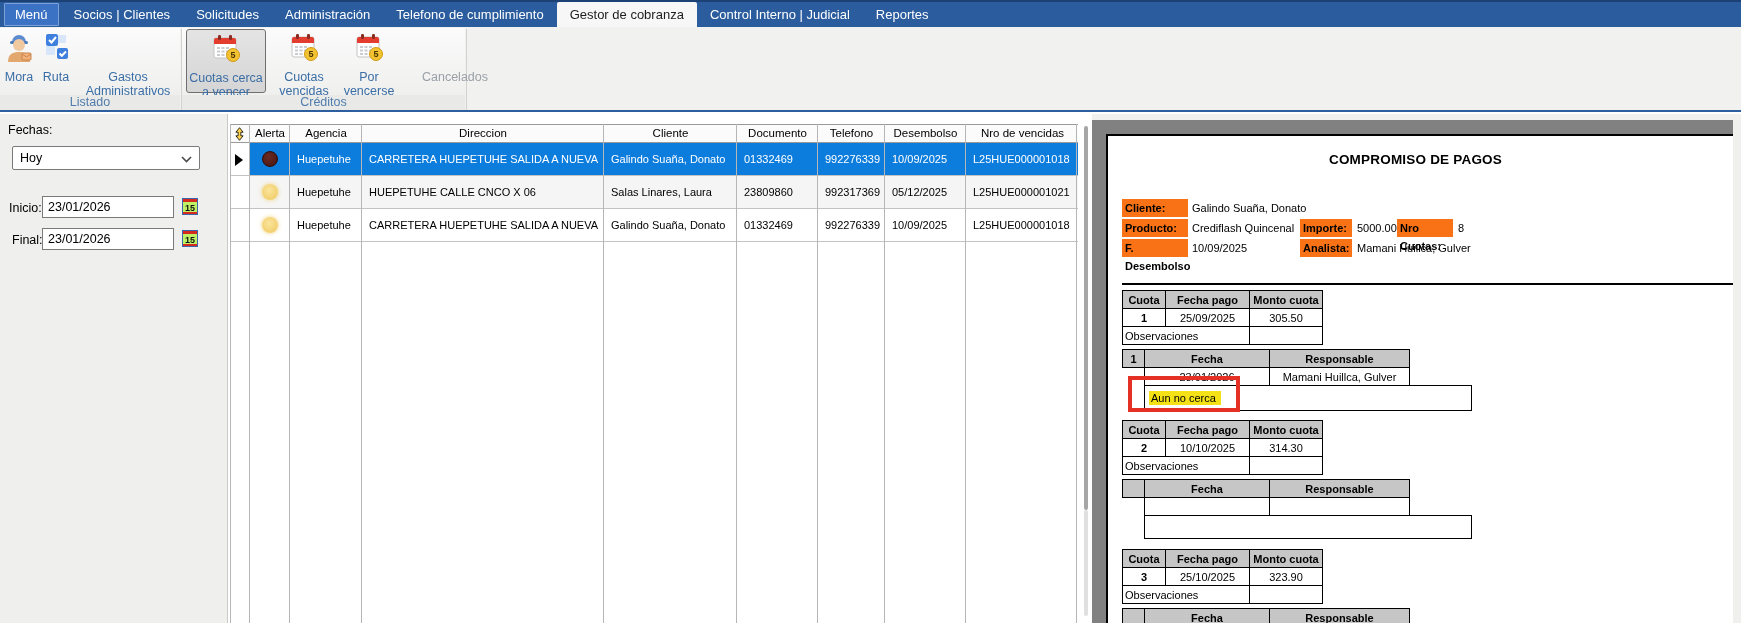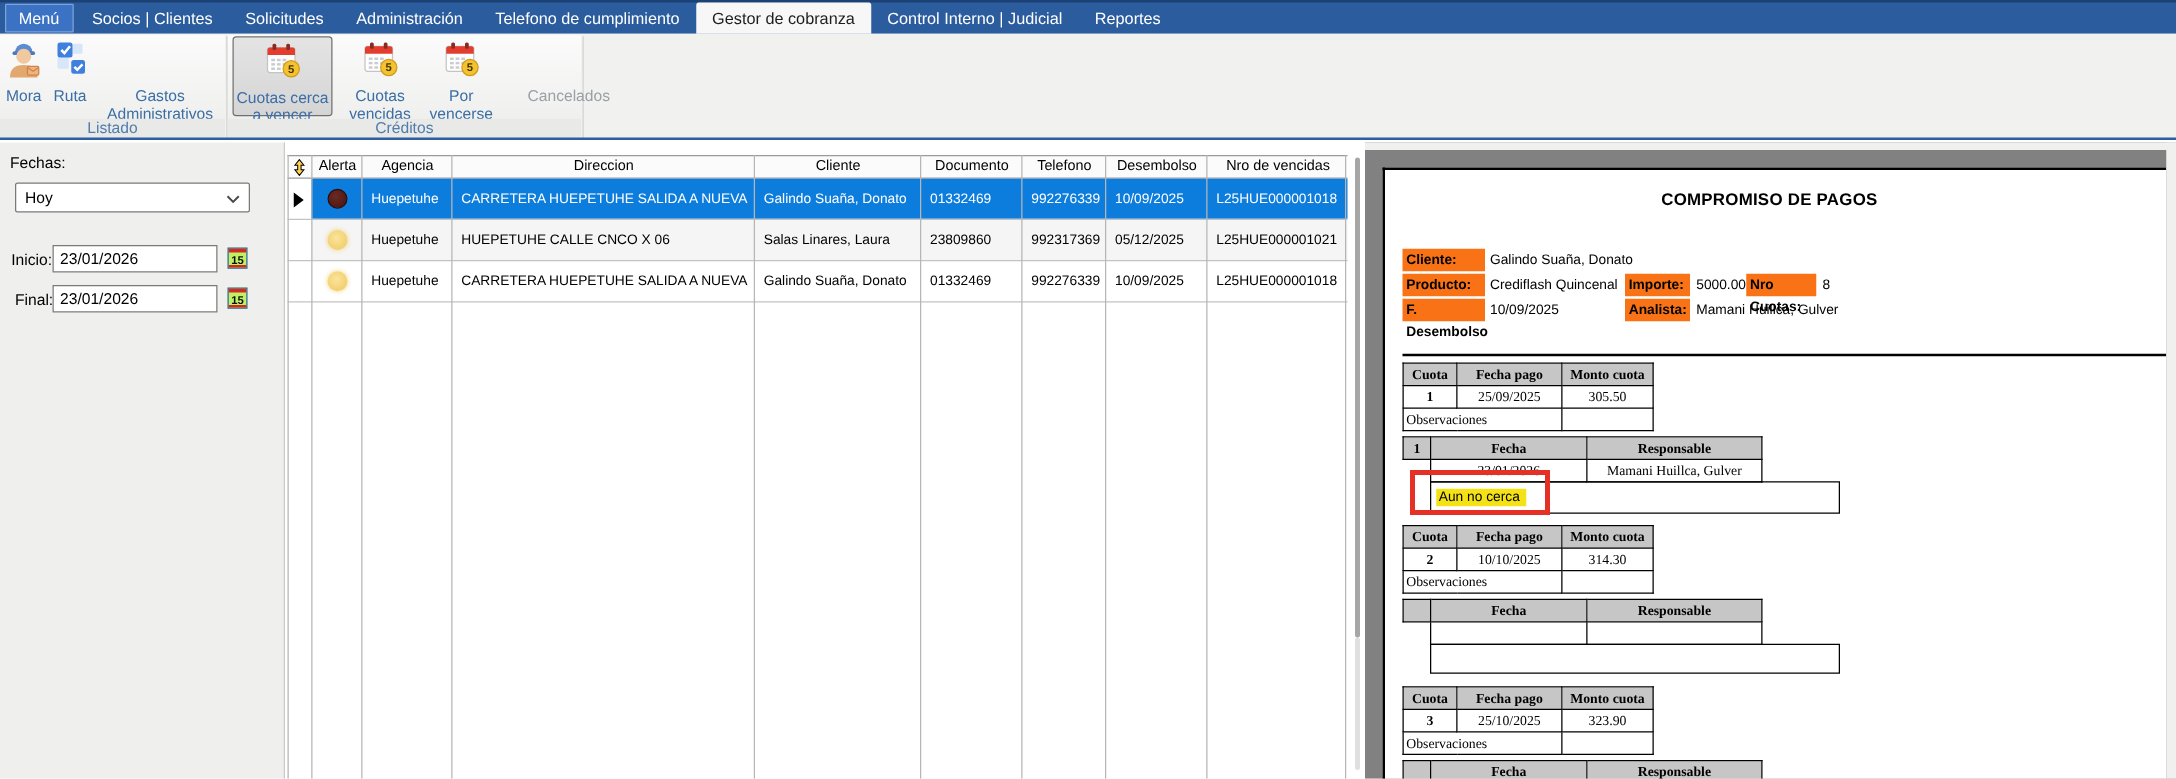--- a/index.html
+++ b/index.html
@@ -66,21 +66,21 @@
   
   .preview { position:absolute; left:1092px; top:114px; width:649px; height:509px; background:#818181; }
   .preview .topstrip { position:absolute; left:0; top:0; width:649px; height:6px; background:#f0f0ef; }
   .preview .rightstrip { position:absolute; right:0; top:0; width:8px; height:509px; background:#f0f0ef; }
   .page { position:absolute; left:14px; top:20px; width:627px; height:489px; background:#fff;
     border-top:2px solid #000; border-left:2px solid #000; overflow:hidden; font-size:11px; color:#000; }
   .doc-title { position:absolute; left:0; right:10px; top:16px; text-align:center; font-weight:bold; font-size:13.5px; letter-spacing:.2px; }
   .fld-lab { position:absolute; background:#f97316; font-weight:bold; height:18px; line-height:18px; padding-left:3px; }
   .fld-val { position:absolute; height:18px; line-height:18px; white-space:nowrap; }
   .doc-rule { position:absolute; left:14px; right:0; top:147px; height:2px; background:#000; }
-  table.doc { position:absolute; border-collapse:collapse; table-layout:fixed;font-family:Liberation Serif, serif; }
+  table.doc { position:absolute; border-collapse:collapse; table-layout:fixed; }
   table.doc td { border:1px solid #000; height:18px; font-size:11px; text-align:center; overflow:hidden; white-space:nowrap; }
   table.doc td.hdr { background:#c6c6c6; font-weight:bold; }
   table.doc td.obs { text-align:left; padding-left:2px; }
   table.doc td.num { font-weight:bold; }
   .note-box { position:absolute; border:1px solid #000; height:26px; line-height:24px; padding-left:4px; }
   .hl { background:#f5e216; padding:1px 5px 1px 2px; font-size:11px; }
   .anno-box { position:absolute; border:4px solid #e53125; background:transparent; z-index:6; }
 </style>
 </head>
 <body>

